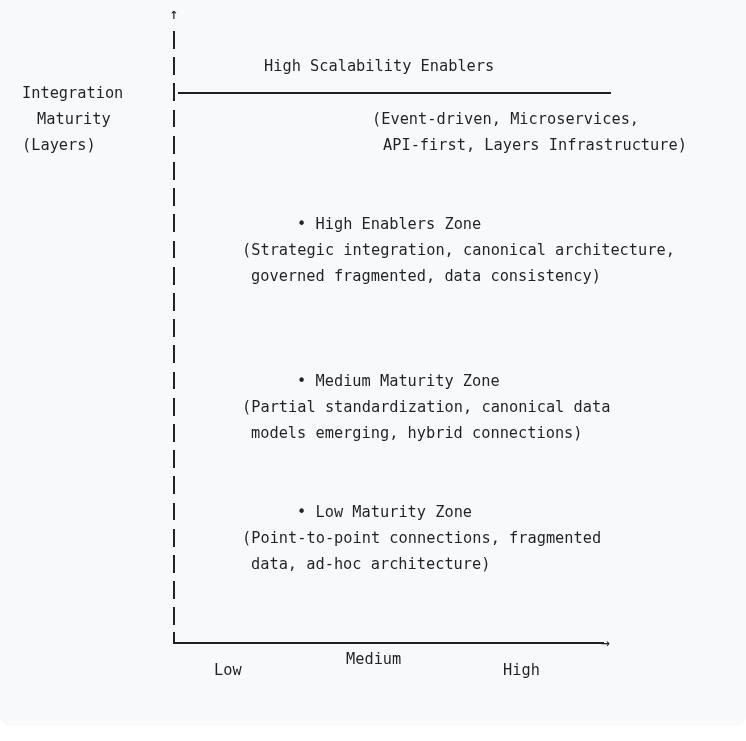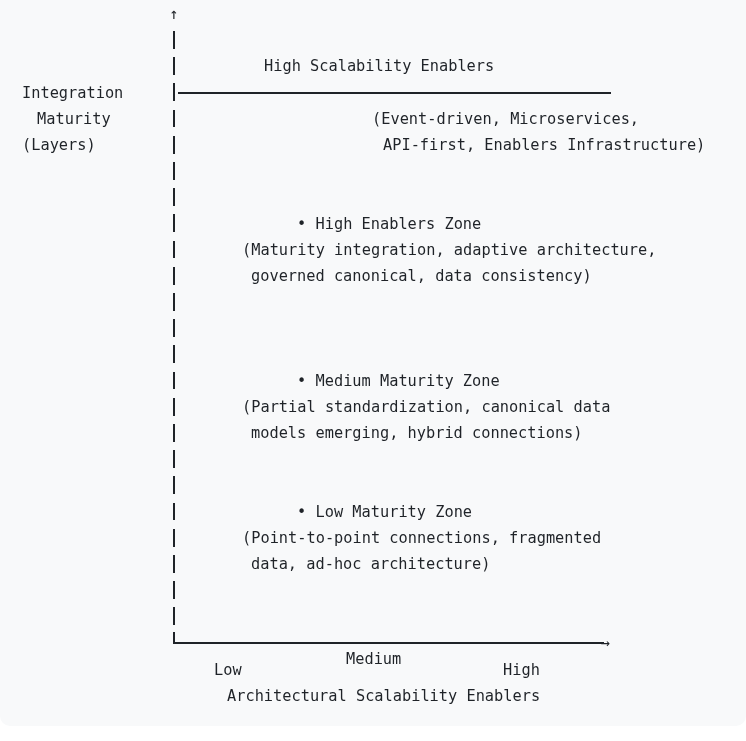--- a/index.html
+++ b/index.html
@@ -76,28 +76,28 @@
   </div>
 
   <span class="mono" style="left:169.2px; top:1px">↑</span>
   <div class="vline"></div>
   <div class="vstub"></div>
 
   <div>
     <span class="mono" style="left:264px; top:53.4px">High Scalability Enablers</span>
     <div class="hrule top-divider"></div>
     <span class="mono" style="left:372px; top:105.8px">(Event-driven, Microservices,</span>
-    <span class="mono" style="left:383px; top:132px">API-first, Enablers Infrastructure)</span>
+    <span class="mono" style="left:383px; top:132px">API-first, Layers Infrastructure)</span>
   </div>
 
   <div>
     <span class="mono" style="left:297px;   top:210.6px">•</span>
     <span class="mono" style="left:315.5px; top:210.6px">High Enablers Zone</span>
-    <span class="mono" style="left:242px;   top:236.8px">(Maturity integration, adaptive architecture,</span>
-    <span class="mono" style="left:251px;   top:263px">governed canonical, data consistency)</span>
+    <span class="mono" style="left:242px;   top:236.8px">(Strategic integration, canonical architecture,</span>
+    <span class="mono" style="left:251px;   top:263px">governed fragmented, data consistency)</span>
   </div>
 
   <div>
     <span class="mono" style="left:297px;   top:367.8px">•</span>
     <span class="mono" style="left:315.5px; top:367.8px">Medium Maturity Zone</span>
     <span class="mono" style="left:242px;   top:394px">(Partial standardization, canonical data</span>
     <span class="mono" style="left:251px;   top:420.2px">models emerging, hybrid connections)</span>
   </div>
 
   <div>
@@ -109,15 +109,14 @@
 
   <div class="hrule x-axis"></div>
   <span class="mono" style="left:600.4px; top:629.8px">→</span>
 
   <div>
     <span class="mono" style="left:214px; top:657px">Low</span>
     <span class="mono" style="left:346px; top:646px">Medium</span>
     <span class="mono" style="left:503px; top:657px">High</span>
   </div>
 
-  <span class="mono" style="left:227px; top:683.2px">Architectural Scalability Enablers</span>
 
 </div>
 
 </body></html>

